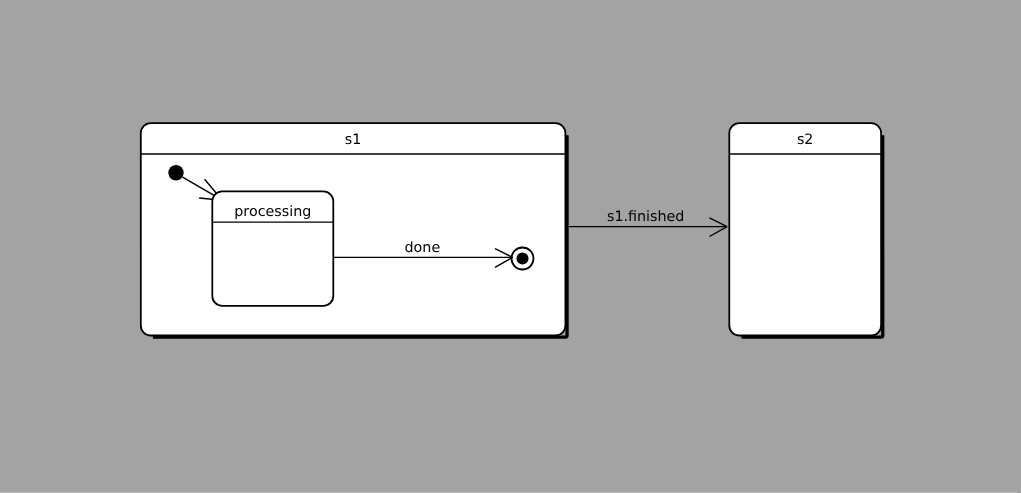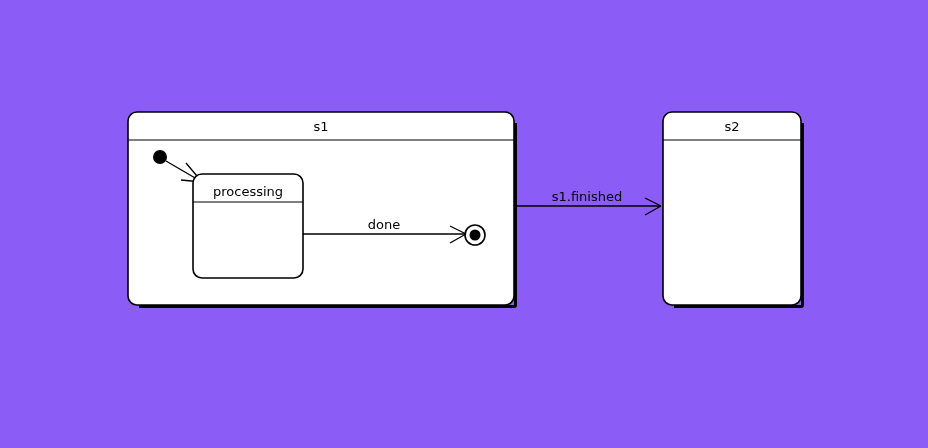--- a/index.html
+++ b/index.html
@@ -11,21 +11,21 @@
     width: 928px;
     height: 448px;
     background: #eeeeee;
     font-family: "DejaVu Sans", sans-serif;
     overflow: hidden;
   }
   #diagram-canvas {
     position: relative;
     width: 928px;
     height: 448px;
-    background: #8b5cf6;
+    background: #a3a3a3;
   }
   #diagram-svg {
     position: absolute;
     left: 0;
     top: 0;
     width: 928px;
     height: 448px;
     display: block;
   }
   .state-title {

